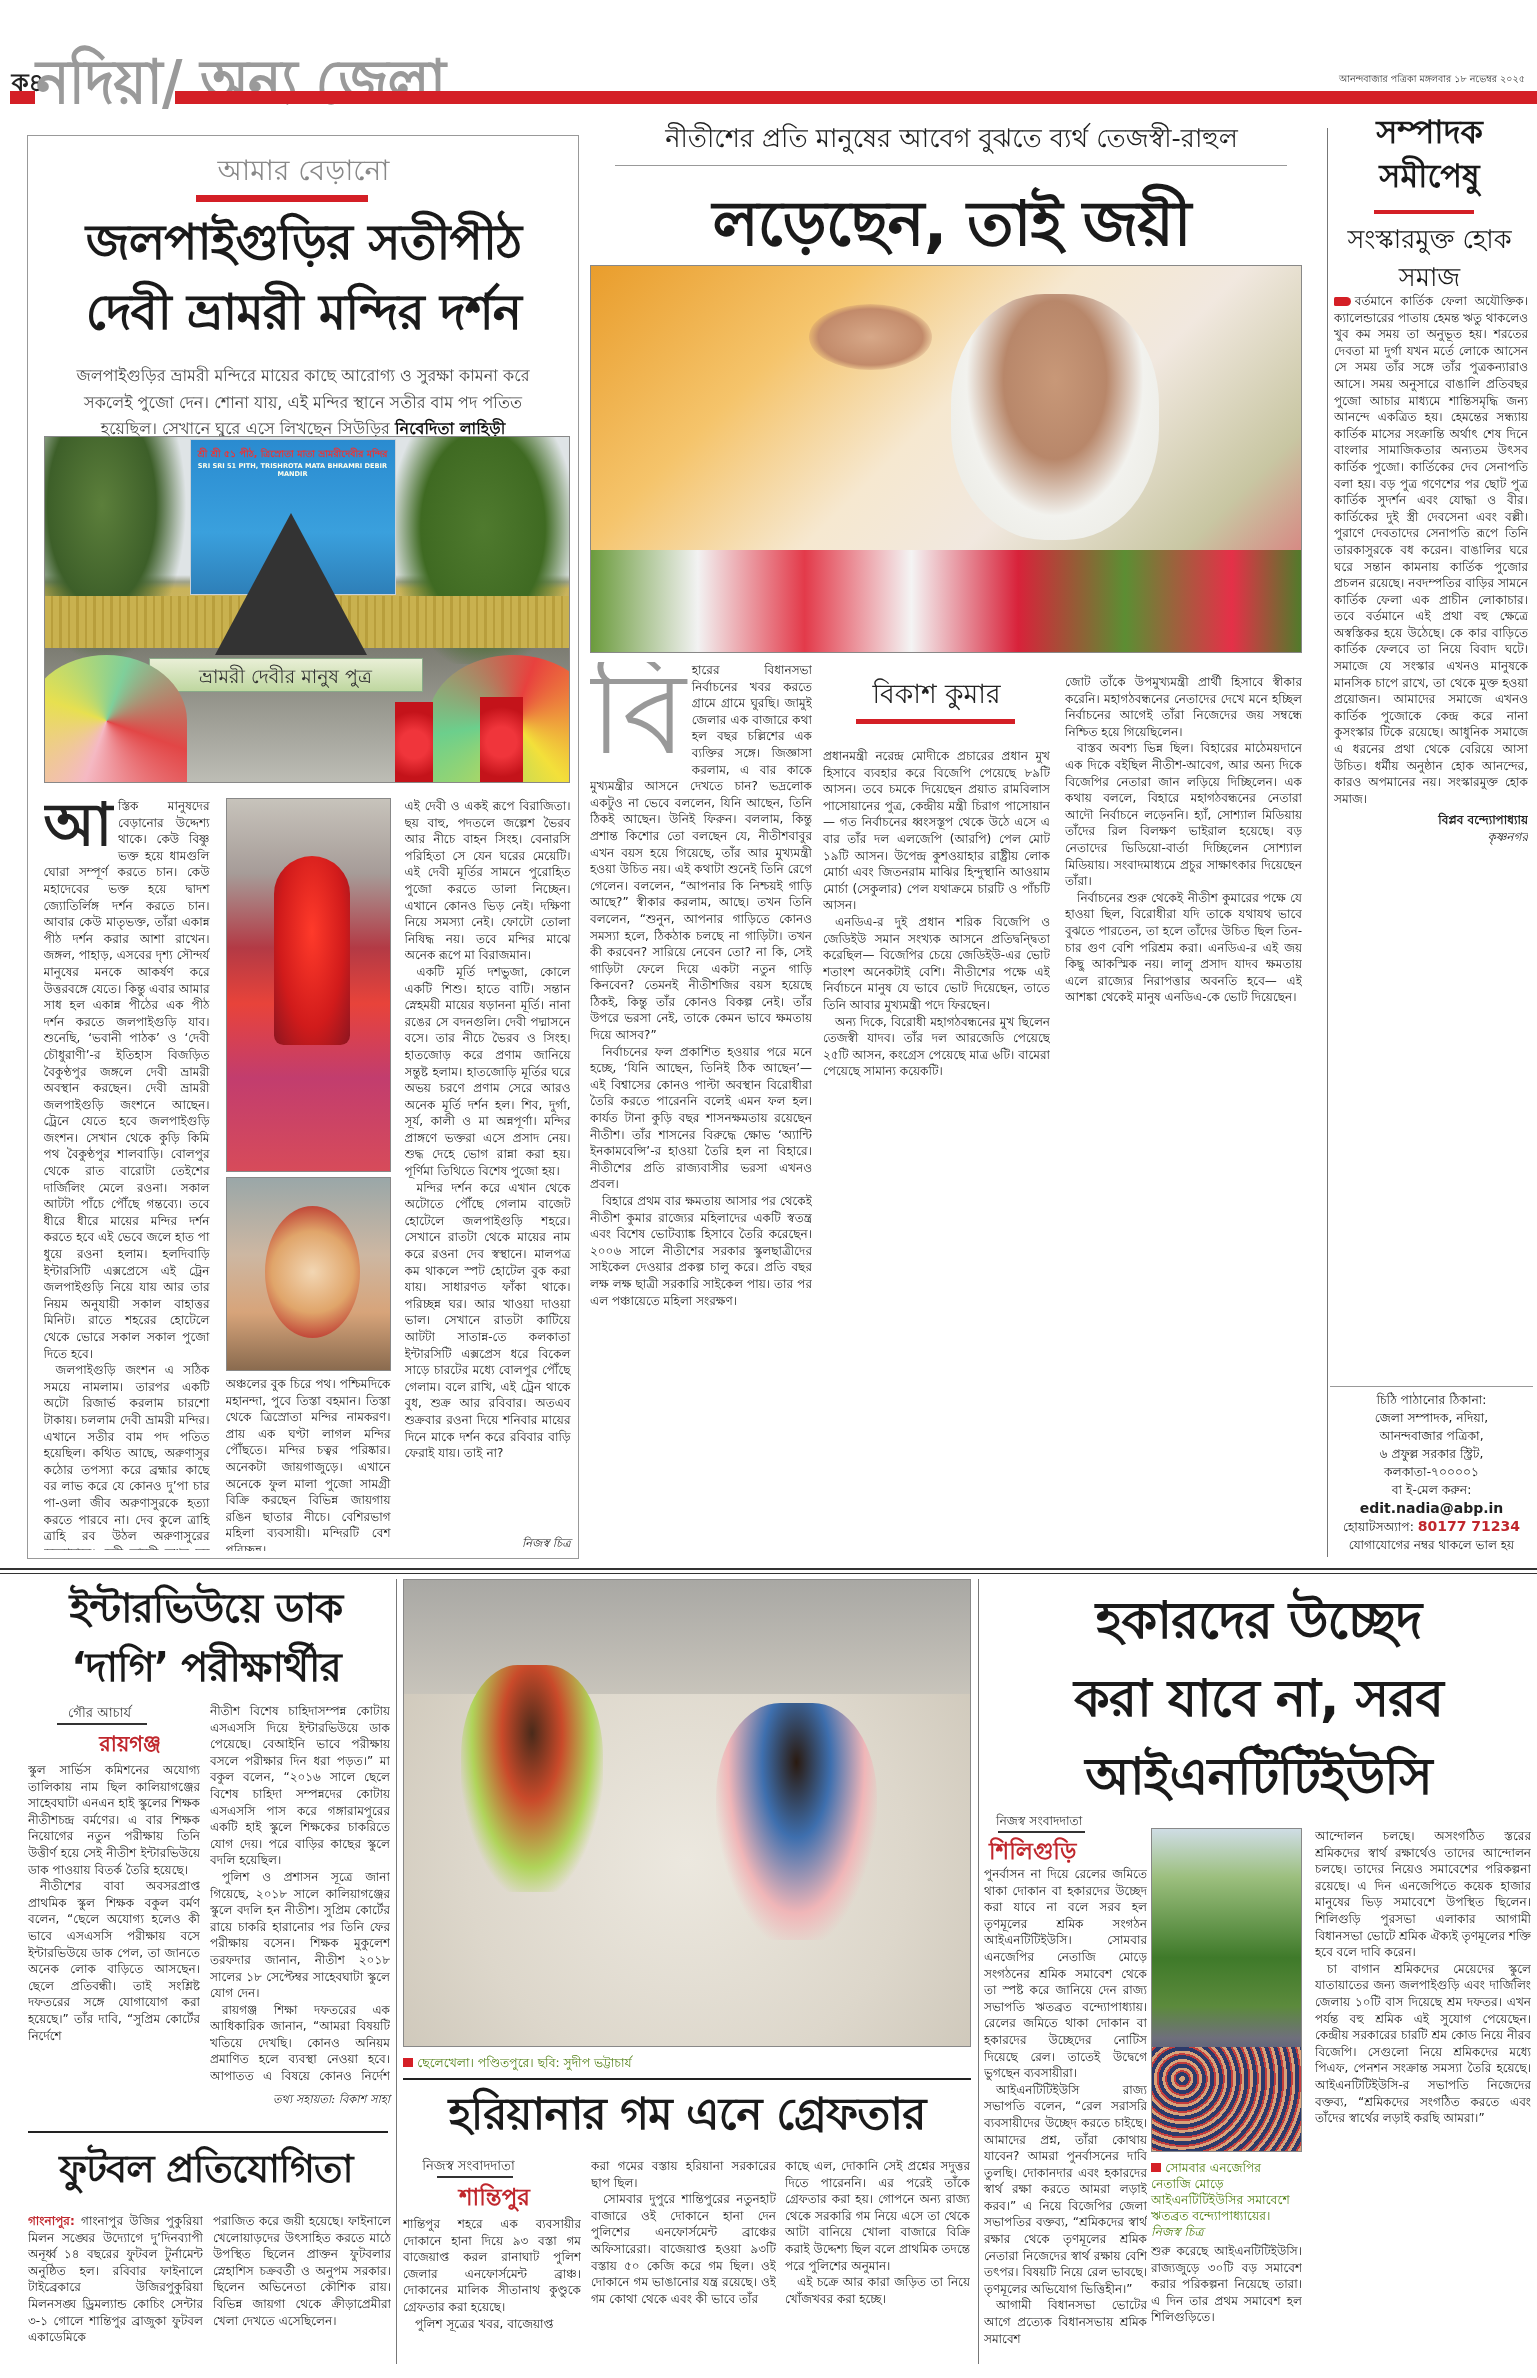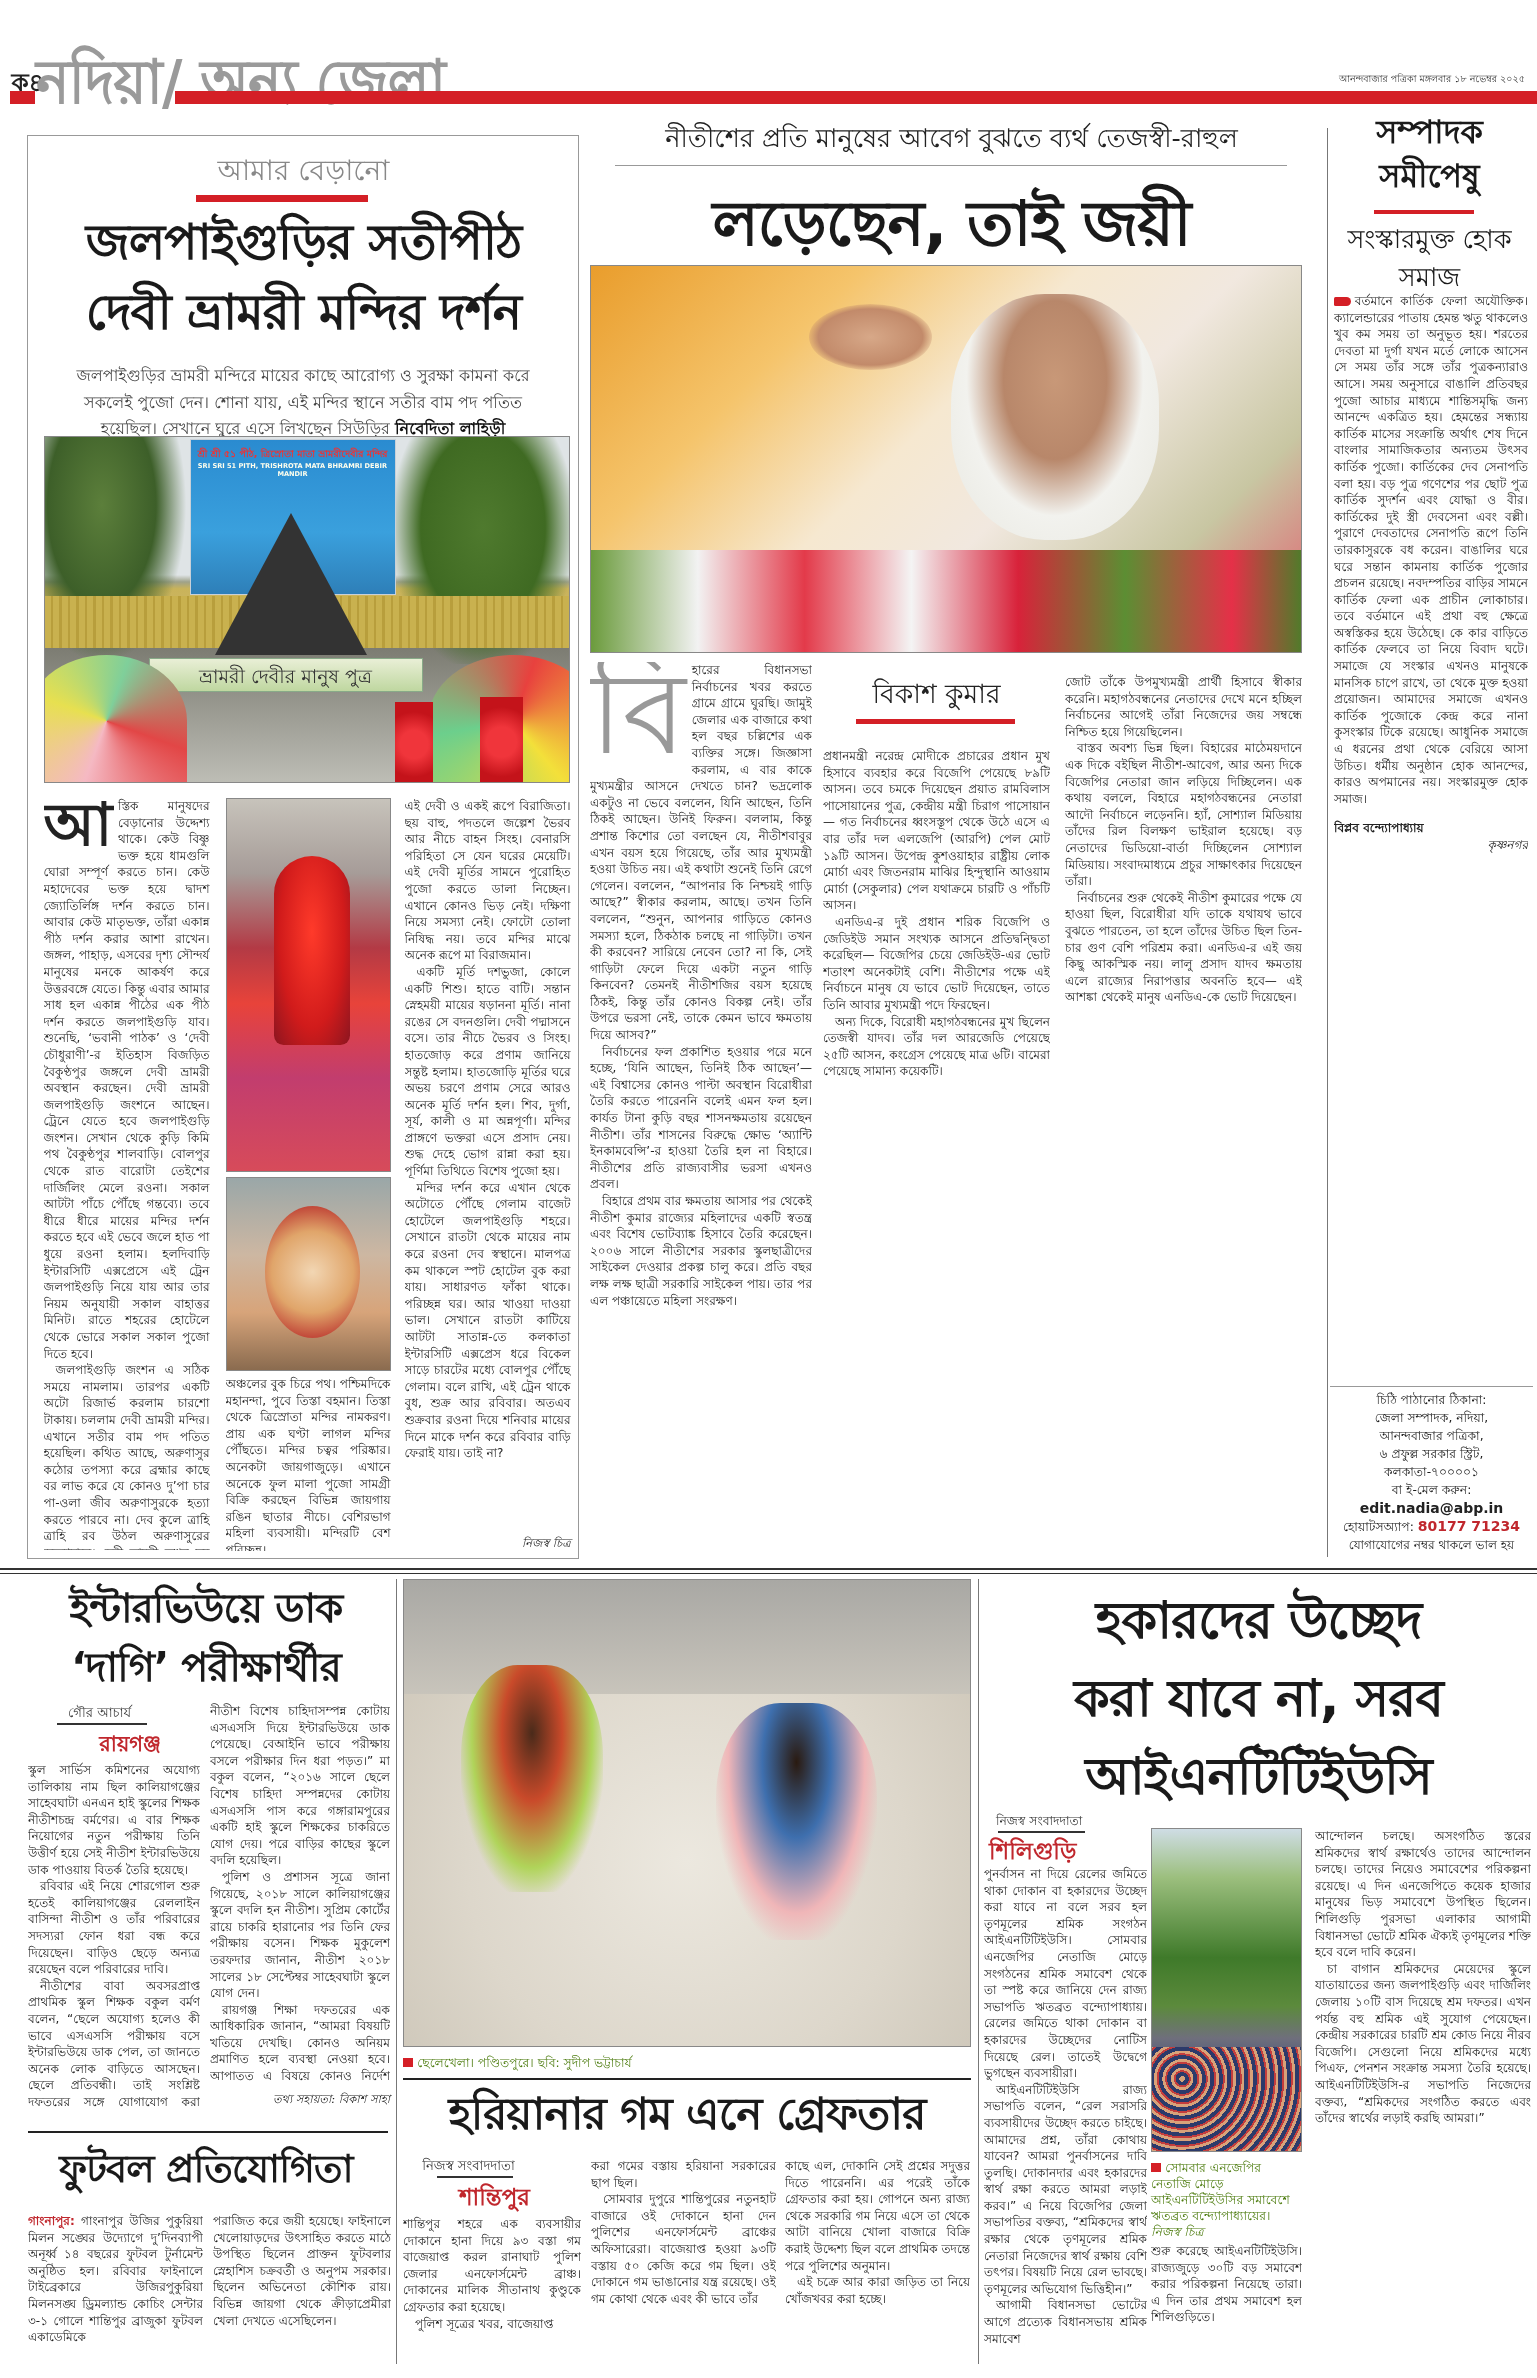--- a/index.html
+++ b/index.html
@@ -132,21 +132,21 @@
 
 <div class="abs vline" style="left:1327px;top:128px;height:1429px"></div>
 <div class="abs ed-head" style="left:1330px">
   <div>সম্পাদক</div>
   <div>সমীপেষু</div>
 </div>
 <div class="abs ed-head-line"></div>
 <div class="abs ed-title" style="left:1330px;width:199px">সংস্কারমুক্ত হোক সমাজ</div>
 <div class="abs col-text ed-text" style="left:1334px;width:194px">
   <span style="display:inline-block;width:17px;height:8.5px;background:#d41f26;border-radius:1.9px 5.7px 5.7px 1.9px;margin-right:3.8px;vertical-align:middle"></span><span>বর্তমানে কার্তিক ফেলা অযৌক্তিক। ক্যালেন্ডারের পাতায় হেমন্ত ঋতু থাকলেও খুব কম সময় তা অনুভূত হয়। শরতের দেবতা মা দুর্গা যখন মর্তে লোকে আসেন সে সময় তাঁর সঙ্গে তাঁর পুত্রকন্যারাও আসে। সময় অনুসারে বাঙালি প্রতিবছর পুজো আচার মাধ্যমে শান্তিসমৃদ্ধি জন্য আনন্দে একত্রিত হয়। হেমন্তের সন্ধ্যায় কার্তিক মাসের সংক্রান্তি অর্থাৎ শেষ দিনে বাংলার সামাজিকতার অন্যতম উৎসব কার্তিক পুজো। কার্তিকের দেব সেনাপতি বলা হয়। বড় পুত্র গণেশের পর ছোট পুত্র কার্তিক সুদর্শন এবং যোদ্ধা ও বীর। কার্তিকের দুই স্ত্রী দেবসেনা এবং বল্লী। পুরাণে দেবতাদের সেনাপতি রূপে তিনি তারকাসুরকে বধ করেন। বাঙালির ঘরে ঘরে সন্তান কামনায় কার্তিক পুজোর প্রচলন রয়েছে। নবদম্পতির বাড়ির সামনে কার্তিক ফেলা এক প্রাচীন লোকাচার। তবে বর্তমানে এই প্রথা বহু ক্ষেত্রে অস্বস্তিকর হয়ে উঠেছে। কে কার বাড়িতে কার্তিক ফেলবে তা নিয়ে বিবাদ ঘটে। সমাজে যে সংস্কার এখনও মানুষকে মানসিক চাপে রাখে, তা থেকে মুক্ত হওয়া প্রয়োজন। আমাদের সমাজে এখনও কার্তিক পুজোকে কেন্দ্র করে নানা কুসংস্কার টিকে রয়েছে। আধুনিক সমাজে এ ধরনের প্রথা থেকে বেরিয়ে আসা উচিত। ধর্মীয় অনুষ্ঠান হোক আনন্দের, কারও অপমানের নয়। সংস্কারমুক্ত হোক সমাজ।</span>
-  <div style="font-weight:bold;margin-top:13px">বিপ্লব বন্দ্যোপাধ্যায়</div>
+  <div style="text-align:right;font-weight:bold;margin-top:5px">বিপ্লব বন্দ্যোপাধ্যায়</div>
   <div style="text-align:right;font-style:italic">কৃষ্ণনগর</div>
 </div>
 <div class="abs" style="left:1330px;top:1386px;width:203px;height:0.9px;background:#999"></div>
 <div class="abs ed-footer" style="left:1330px;width:203px">
   <div>চিঠি পাঠানোর ঠিকানা:</div>
   <div>জেলা সম্পাদক, নদিয়া,</div>
   <div>আনন্দবাজার পত্রিকা,</div>
   <div>৬ প্রফুল্ল সরকার স্ট্রিট,</div>
   <div>কলকাতা-৭০০০০১</div>
   <div>বা ই-মেল করুন:</div>
@@ -159,21 +159,20 @@
 
 <div class="abs h2" style="left:19px;top:1579px;width:374px;font-size:40px;line-height:59px">
   <div>ইন্টারভিউয়ে ডাক</div>
   <div>‘দাগি’ পরীক্ষার্থীর</div>
 </div>
 <div class="abs reporter" style="left:38px;top:1703px;width:123px;font-size:13.2px">গৌর আচার্য</div>
 <div class="abs" style="left:57px;top:1723px;width:90px;height:1.9px;background:#333"></div>
 <div class="abs place" style="left:38px;top:1728px;width:123px;font-size:21px">রায়গঞ্জ</div>
 <div class="abs col-text" style="left:28px;top:1762px;width:172px;height:345px">
   <span>স্কুল সার্ভিস কমিশনের অযোগ্য তালিকায় নাম ছিল কালিয়াগঞ্জের সাহেবঘাটা এনএন হাই স্কুলের শিক্ষক নীতীশচন্দ্র বর্মণের। এ বার শিক্ষক নিয়োগের নতুন পরীক্ষায় তিনি উত্তীর্ণ হয়ে সেই নীতীশ ইন্টারভিউয়ে ডাক পাওয়ায় বিতর্ক তৈরি হয়েছে।</span>
-  <p>রবিবার এই নিয়ে শোরগোল শুরু হতেই কালিয়াগঞ্জের রেললাইন বাসিন্দা নীতীশ ও তাঁর পরিবারের সদস্যরা ফোন ধরা বন্ধ করে দিয়েছেন। বাড়িও ছেড়ে অন্যত্র রয়েছেন বলে পরিবারের দাবি।</p>
   <p>নীতীশের বাবা অবসরপ্রাপ্ত প্রাথমিক স্কুল শিক্ষক বকুল বর্মণ বলেন, “ছেলে অযোগ্য হলেও কী ভাবে এসএসসি পরীক্ষায় বসে ইন্টারভিউয়ে ডাক পেল, তা জানতে অনেক লোক বাড়িতে আসছেন। ছেলে প্রতিবন্ধী। তাই সংশ্লিষ্ট দফতরের সঙ্গে যোগাযোগ করা হয়েছে।” তাঁর দাবি, “সুপ্রিম কোর্টের নির্দেশে</p>
 </div>
 <div class="abs col-text" style="left:210px;top:1703px;width:180px;height:383px">
   <span>নীতীশ বিশেষ চাহিদাসম্পন্ন কোটায় এসএসসি দিয়ে ইন্টারভিউয়ে ডাক পেয়েছে। বেআইনি ভাবে পরীক্ষায় বসলে পরীক্ষার দিন ধরা পড়ত।” মা বকুল বলেন, “২০১৬ সালে ছেলে বিশেষ চাহিদা সম্পন্নদের কোটায় এসএসসি পাস করে গঙ্গারামপুরের একটি হাই স্কুলে শিক্ষকের চাকরিতে যোগ দেয়। পরে বাড়ির কাছের স্কুলে বদলি হয়েছিল।</span>
   <p>পুলিশ ও প্রশাসন সূত্রে জানা গিয়েছে, ২০১৮ সালে কালিয়াগঞ্জের স্কুলে বদলি হন নীতীশ। সুপ্রিম কোর্টের রায়ে চাকরি হারানোর পর তিনি ফের পরীক্ষায় বসেন। শিক্ষক মুকুলেশ তরফদার জানান, নীতীশ ২০১৮ সালের ১৮ সেপ্টেম্বর সাহেবঘাটা স্কুলে যোগ দেন।</p>
   <p>রায়গঞ্জ শিক্ষা দফতরের এক আধিকারিক জানান, “আমরা বিষয়টি খতিয়ে দেখছি। কোনও অনিয়ম প্রমাণিত হলে ব্যবস্থা নেওয়া হবে। আপাতত এ বিষয়ে কোনও নির্দেশ নেই।”</p>
 </div>
 <div class="abs credit" style="left:210px;top:2091px;width:180px;font-size:11.4px">তথ্য সহায়তা: বিকাশ সাহা</div>
 <div class="abs hline" style="left:28px;top:2131px;width:360px"></div>
 

